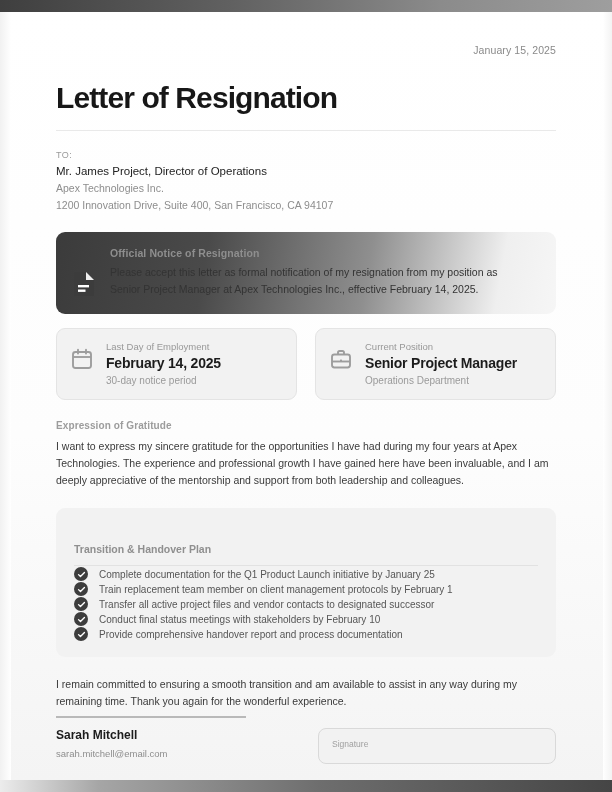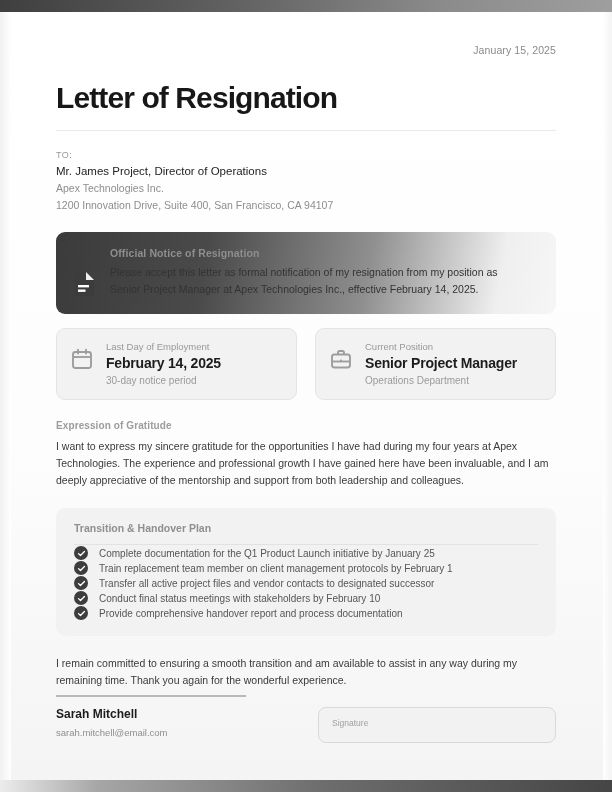--- a/index.html
+++ b/index.html
@@ -198,20 +198,21 @@
   .panel {
     margin-top: 19px;
     background: #f2f2f2;
     border-radius: 9px;
     padding: 14px 18px 16px;
   }
   .panel-title {
     font-size: 10.5px;
     font-weight: 700;
     color: #8f8f8f;
+    margin-top: 21px;
   }
   .panel-rule {
     height: 1px;
     background: #e2e2e2;
     margin-top: 10px;
   }
   .task {
     display: flex;
     align-items: center;
     gap: 11px;

